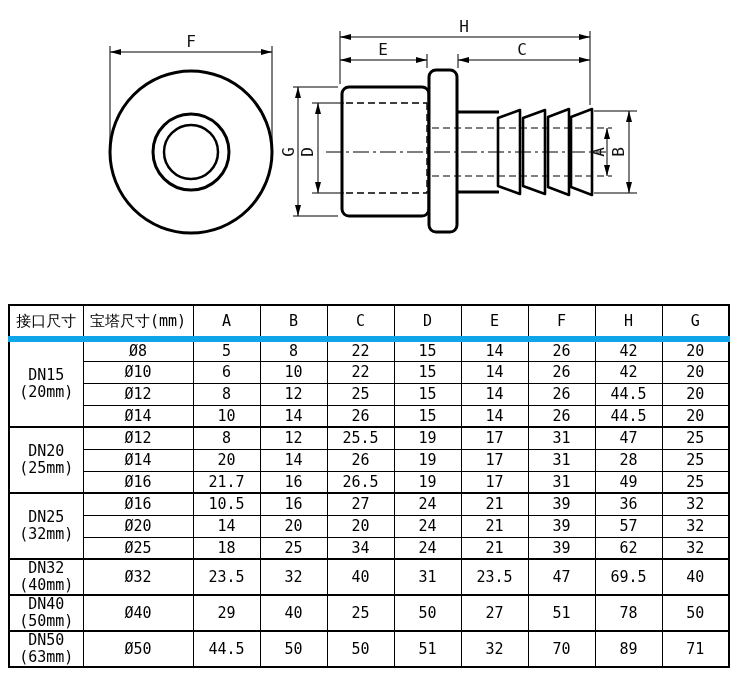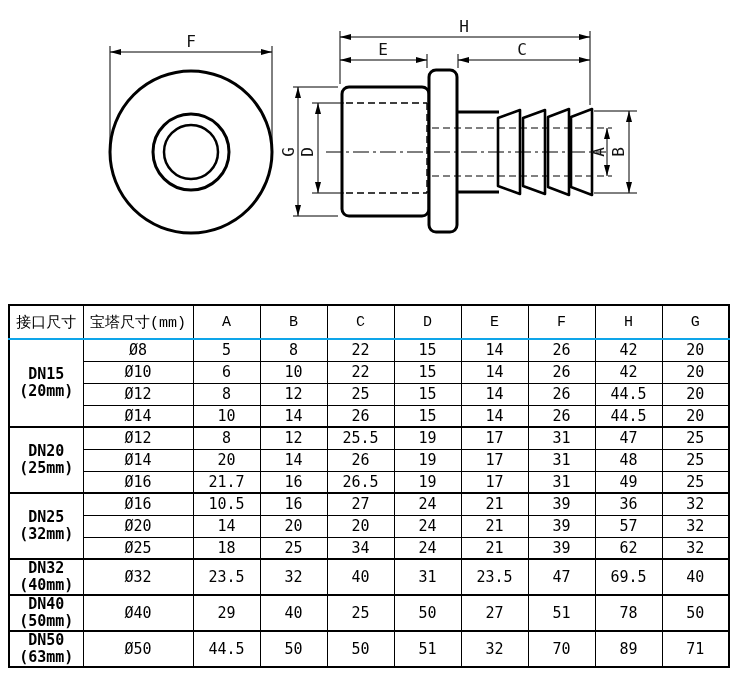--- a/index.html
+++ b/index.html
@@ -15,25 +15,25 @@
     position:absolute; top:304px; left:8px;
     border-collapse:collapse; table-layout:fixed;
     border:2px solid #000;
     font-size:15px;
   }
   table.dims th, table.dims td {
     border:1px solid #000; text-align:center; vertical-align:middle;
     padding:0; font-weight:normal; white-space:nowrap; overflow:hidden;
   }
   table.dims thead tr { height:34px; }
-  table.dims thead th { border-bottom:2px solid #0ea5e9;font-family:Liberation Mono, monospace; }
+  table.dims thead th { border-bottom:6px solid #0ea5e9; }
   table.dims tbody tr { height:22px; }
   table.dims tbody tr.tall { height:35px; }
   table.dims tbody tr.group-end td { border-bottom:2px solid #000; }
-  table.dims td.glabel { border-bottom:2px solid #000; line-height:17px;font-weight:bold; }
+  table.dims td.glabel { border-bottom:2px solid #000; line-height:17px; }
 </style>
 </head>
 <body>
 
 <div class="canvas">
 
   <svg class="drawing" width="737" height="295" viewBox="0 0 737 295">
     <defs>
       <marker id="arr" markerWidth="12" markerHeight="8" refX="11" refY="4" orient="auto-start-reverse" markerUnits="userSpaceOnUse">
         <path d="M0,1 L11,4 L0,7 Z" fill="#000"></path>
@@ -223,21 +223,21 @@
           <td>25</td>
         </tr>
         <tr class="">
           <td>Ø14</td>
           <td>20</td>
           <td>14</td>
           <td>26</td>
           <td>19</td>
           <td>17</td>
           <td>31</td>
-          <td>48</td>
+          <td>28</td>
           <td>25</td>
         </tr>
         <tr class="group-end">
           <td>Ø16</td>
           <td>21.7</td>
           <td>16</td>
           <td>26.5</td>
           <td>19</td>
           <td>17</td>
           <td>31</td>

